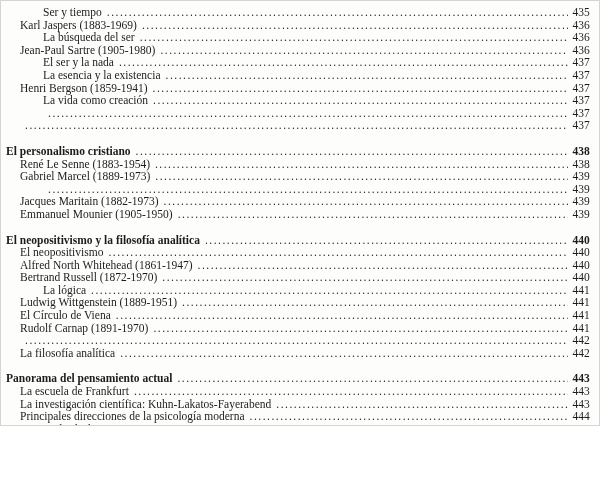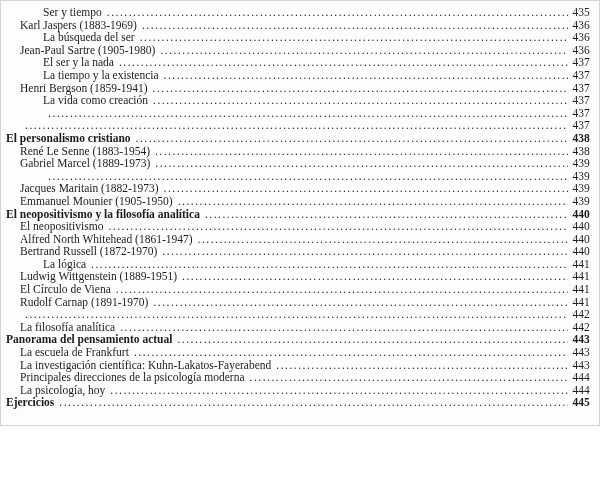--- a/index.html
+++ b/index.html
@@ -18,20 +18,21 @@
   .page {
     box-sizing: border-box;
     width: 600px;
     height: 426px;
     padding: 5px 8px 6px 5px;
     border: 1px solid #d4d4d2;
     background: #fdfdfb;
     overflow: hidden;
   }
   .toc-section {
+    margin-top: 13px;
   }
   .toc-section:first-child {
     margin-top: 0;
   }
   .toc-row {
     display: flex;
     align-items: baseline;
     line-height: 12.6px;
     white-space: nowrap;
   }
@@ -87,21 +88,21 @@
           <span class="toc-label">Jean-Paul Sartre (1905-1980)</span>
           <span class="leader"></span>
           <span class="toc-page">436</span>
         </div>
         <div class="toc-row level-2">
           <span class="toc-label">El ser y la nada</span>
           <span class="leader"></span>
           <span class="toc-page">437</span>
         </div>
         <div class="toc-row level-2">
-          <span class="toc-label">La tiempo y la existencia</span>
+          <span class="toc-label">La esencia y la existencia</span>
           <span class="leader"></span>
           <span class="toc-page">437</span>
         </div>
         <div class="toc-row level-1">
           <span class="toc-label">Henri Bergson (1859-1941)</span>
           <span class="leader"></span>
           <span class="toc-page">437</span>
         </div>
         <div class="toc-row level-2">
           <span class="toc-label">La vida como creación</span>

